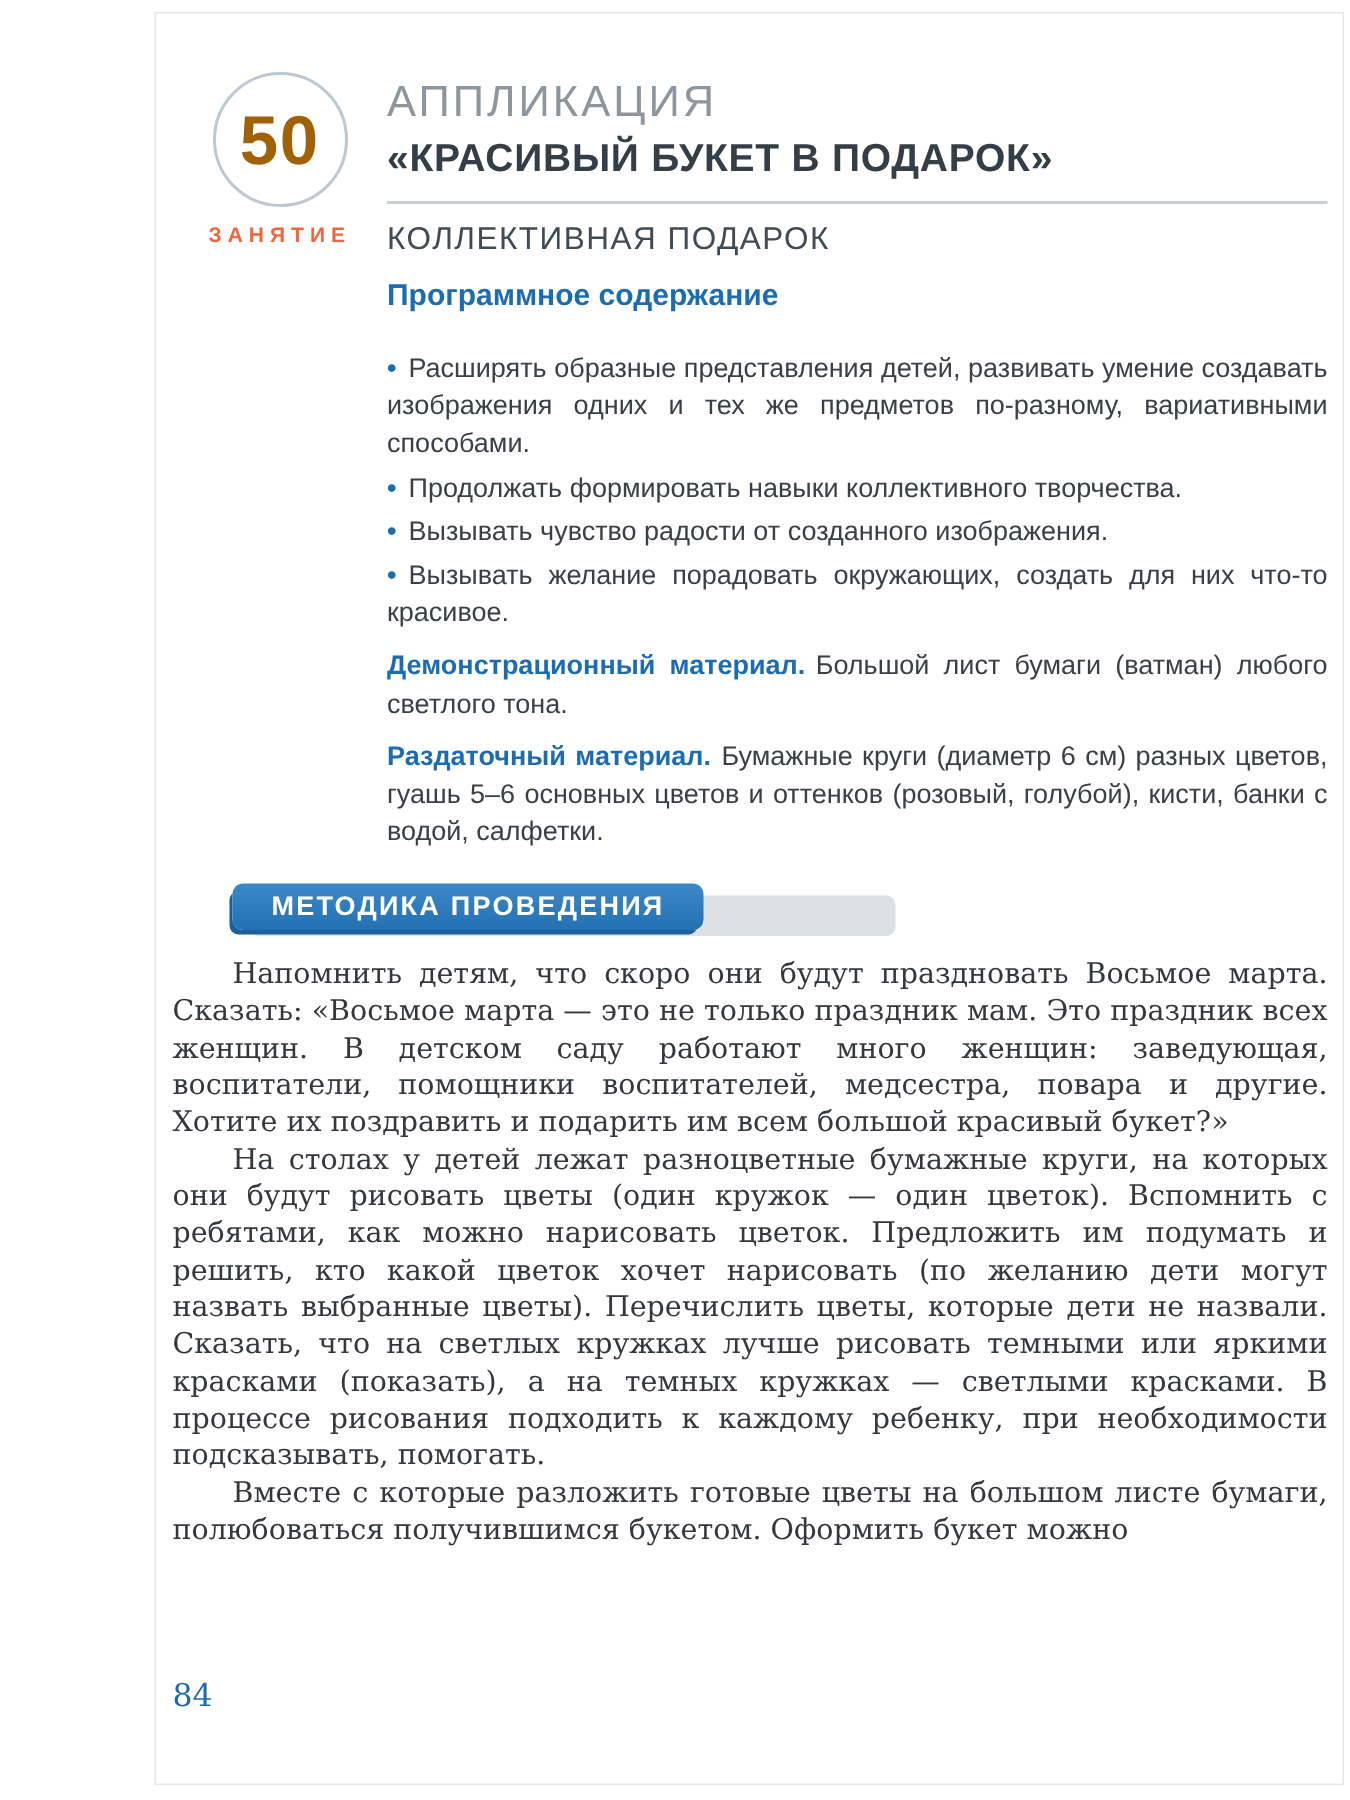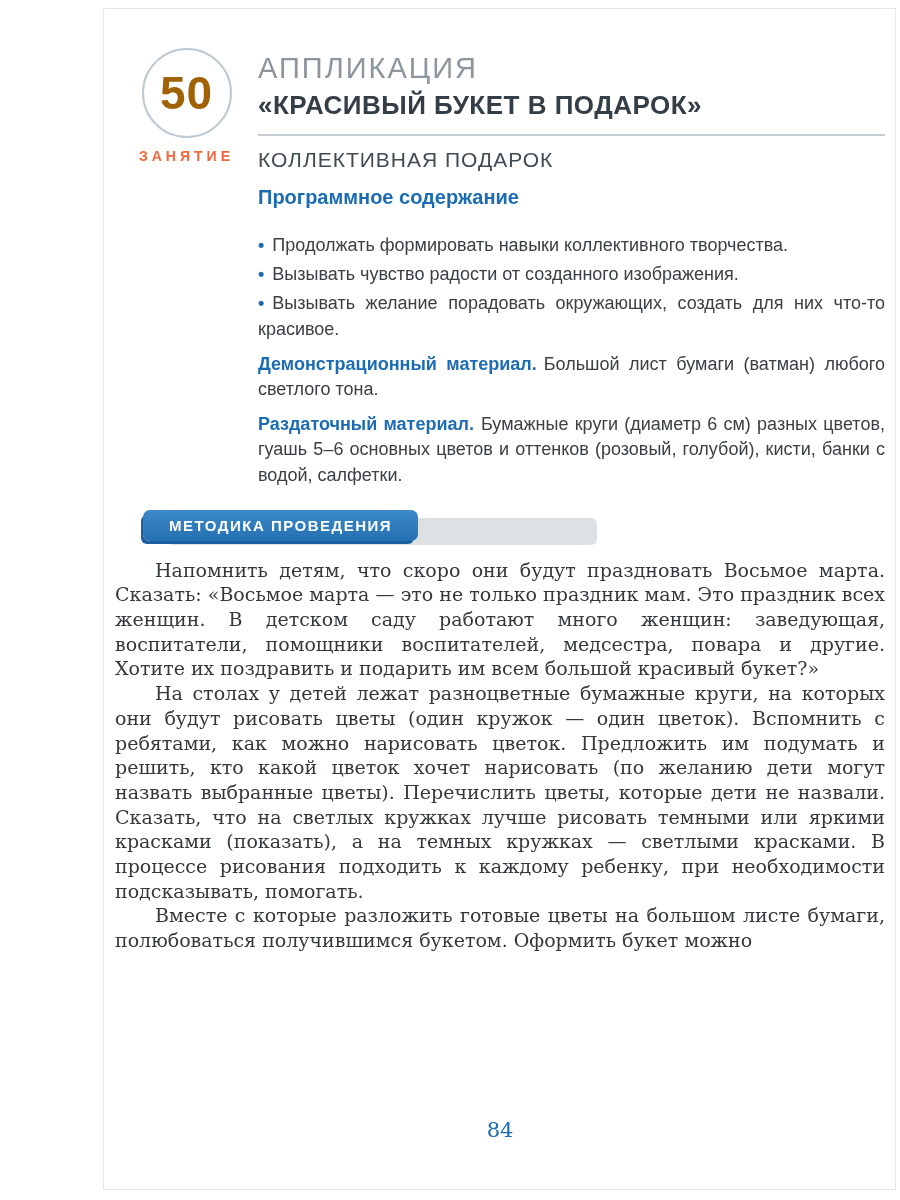--- a/index.html
+++ b/index.html
@@ -49,38 +49,38 @@
   }
   .mat-label { color:#1c6cb4; font-weight:bold; margin-right:7px; }
 
   
   .method-banner-wrap { position:relative; height:34px; margin:22px 0 14px; }
   .banner-back {
     position:absolute; left:52px; top:8px; width:430px; height:27px;
     background:#dde1e4; border-radius:6px;
   }
   .banner {
-    position:absolute; left:28px; top:0; height:31px;
+    position:absolute; left:40px; top:0; height:31px;
     background:linear-gradient(#3c89c9,#2470b1);
-    border-radius:7px; color:#fff; font-weight:bold; font-size:15px; letter-spacing:1.5px;
+    border-radius:7px; color:#fff; font-weight:bold; font-size:18px; letter-spacing:1.5px;
     display:inline-flex; align-items:center; padding:0 26px;
     box-shadow:-3px 4px 0 -1px #1a5f9e;
   }
 
   
   .method-text {
     font-family:"DejaVu Serif","Liberation Serif",serif;
     font-size:19px; line-height:1.3; color:#34383c; text-align:justify;
     hyphens:auto;
   }
   .method-text p { text-indent:40px; }
 
   
   .page-number {
-    position:absolute; top:1118px; left:115px; width:770px; text-align:center;
+    position:absolute; top:1118px; left:115px; width:770px; 
     color:#1c6cb4; font-size:21px;
     font-family:"DejaVu Serif","Liberation Serif",serif;
   }
 </style>
 </head>
 <body>
 
 <div class="scan-frame"></div>
 
 <div class="content">
@@ -96,20 +96,21 @@
       <div class="title-gray">АППЛИКАЦИЯ</div>
       <div class="title-dark">«КРАСИВЫЙ БУКЕТ В ПОДАРОК»</div>
       <div class="divider"></div>
       <div class="subtitle">КОЛЛЕКТИВНАЯ ПОДАРОК</div>
     </div>
   </header>
 
   <section class="program">
     <h3 class="program-heading">Программное содержание</h3>
 
+    <p class="bullet"><span class="dot">•</span><span>Расширять образные представления детей, развивать умение создавать изображения одних и тех же предметов по-разному, вариативными способами.</span></p>
     <p class="bullet"><span class="dot">•</span><span>Продолжать формировать навыки коллективного творчества.</span></p>
     <p class="bullet"><span class="dot">•</span><span>Вызывать чувство радости от созданного изображения.</span></p>
     <p class="bullet"><span class="dot">•</span><span>Вызывать желание порадовать окружающих, создать для них что-то красивое.</span></p>
 
     <p class="material"><span class="mat-label">Демонстрационный материал.</span><span>Большой лист бумаги (ватман) любого светлого тона.</span></p>
     <p class="material"><span class="mat-label">Раздаточный материал.</span><span>Бумажные круги (диаметр 6 см) разных цветов, гуашь 5–6 основных цветов и оттенков (розовый, голубой), кисти, банки с водой, салфетки.</span></p>
   </section>
 
   <div class="method-banner-wrap">
     <div class="banner-back"></div>

